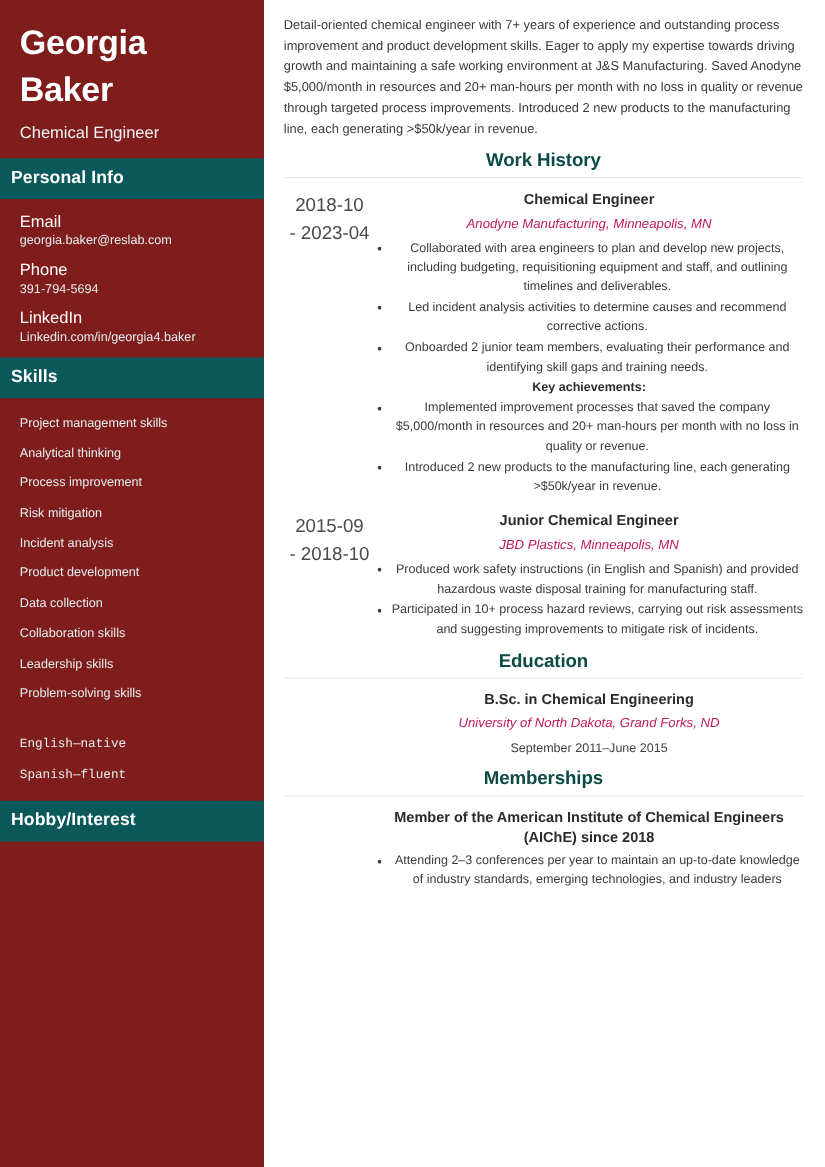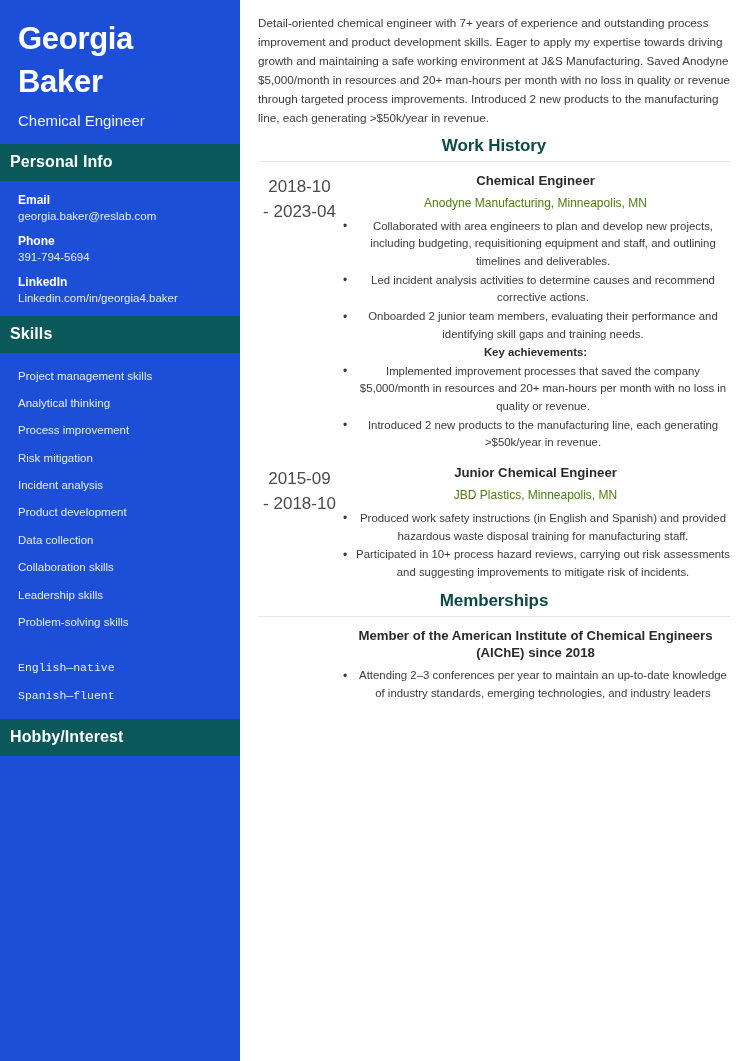--- a/index.html
+++ b/index.html
@@ -18,21 +18,21 @@
     display: flex;
     width: 750px;
     height: 1061px;
     align-items: stretch;
   }
 
   
   .sidebar {
     width: 240px;
     flex: 0 0 240px;
-    background: #1d4ed8;
+    background: #7f1d1d;
     color: #ffffff;
     box-sizing: border-box;
     padding-top: 18px;
   }
   .identity {
     padding: 0 18px 14px 18px;
   }
   .name-line {
     font-size: 31px;
     font-weight: bold;
@@ -56,22 +56,22 @@
     letter-spacing: 0.1px;
   }
   .side-body {
     padding: 12px 18px 10px 18px;
   }
   .contact-block {
     margin-bottom: 12px;
   }
   .contact-block:last-child { margin-bottom: 2px; }
   .contact-label {
-    font-size: 12px;
-    font-weight: bold;
+    font-size: 15px;
+    font-weight: normal;
     color: #ffffff;
     margin-bottom: 3px;
   }
   .contact-value {
     font-size: 11.5px;
     color: #e4eded;
     word-break: break-word;
   }
   .side-list {
     list-style: none;
@@ -132,21 +132,22 @@
   .entry-body { flex: 1 1 auto; min-width: 0; }
   .entry-role {
     font-size: 13.2px;
     font-weight: bold;
     color: #2b2b2b;
     line-height: 1.35;
     margin-bottom: 5px;
   }
   .entry-org {
     font-size: 12px;
-    color: #4d7c0f;
+    font-style: italic;
+    color: #be185d;
     margin-bottom: 7px;
     line-height: 1.35;
   }
   .entry-plain {
     font-size: 11.4px;
     color: #3f3f3f;
     line-height: 1.5;
   }
   ul.bullets {
     list-style: none;
@@ -271,20 +272,36 @@
           <div class="entry-role">Junior Chemical Engineer</div>
           <div class="entry-org">JBD Plastics, Minneapolis, MN</div>
           <ul class="bullets">
             <li>Produced work safety instructions (in English and Spanish) and provided hazardous waste disposal training for manufacturing staff.</li>
             <li>Participated in 10+ process hazard reviews, carrying out risk assessments and suggesting improvements to mitigate risk of incidents.</li>
           </ul>
         </div>
       </div>
     </section>
 
+    <section class="section">
+      <h2 class="section-title">Education</h2>
+      <div class="rule"></div>
+
+      <div class="entry">
+        <div class="entry-dates">
+          <div></div>
+          <div></div>
+        </div>
+        <div class="entry-body">
+          <div class="entry-role">B.Sc. in Chemical Engineering</div>
+          <div class="entry-org">University of North Dakota, Grand Forks, ND</div>
+          <div class="entry-plain">September 2011–June 2015</div>
+        </div>
+      </div>
+    </section>
 
     <section class="section">
       <h2 class="section-title">Memberships</h2>
       <div class="rule"></div>
 
       <div class="entry">
         <div class="entry-dates">
           <div></div>
           <div></div>
         </div>

